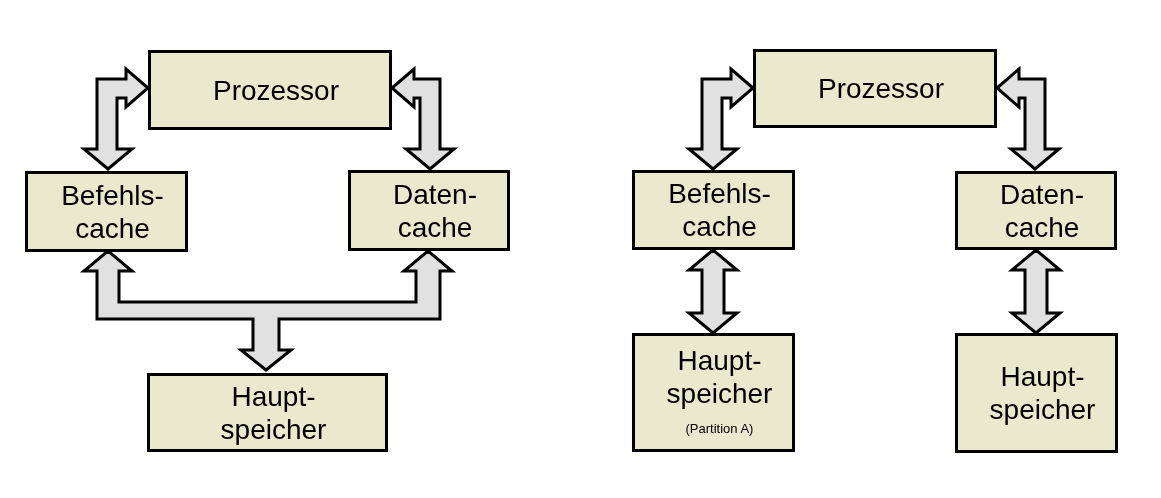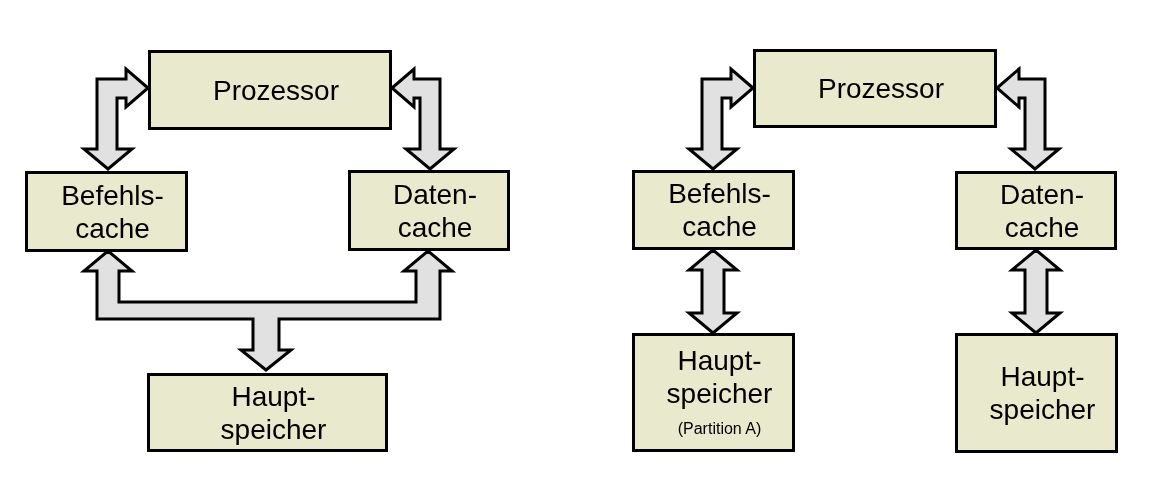--- a/index.html
+++ b/index.html
@@ -37,21 +37,21 @@
     flex-direction:column;
     align-items:center;
     justify-content:center;
     text-align:center;
     font-size:28px;
     line-height:33px;
     white-space:nowrap;
     padding-left:12px;
   }
   .box .sub{
-    font-size:16px;
+    font-size:13px;
     line-height:24px;
     margin-top:7px;
   }
   
   .l-proz   {left:148px; top:50px;  width:244px; height:80px;}
   .l-befehls{left:25px;  top:171px; width:163px; height:81px;}
   .l-daten  {left:348px; top:170px; width:162px; height:81px;}
   .l-haupt  {left:147px; top:373px; width:241px; height:79px;}
   
   .r-proz   {left:753px; top:49px;  width:244px; height:79px;}

